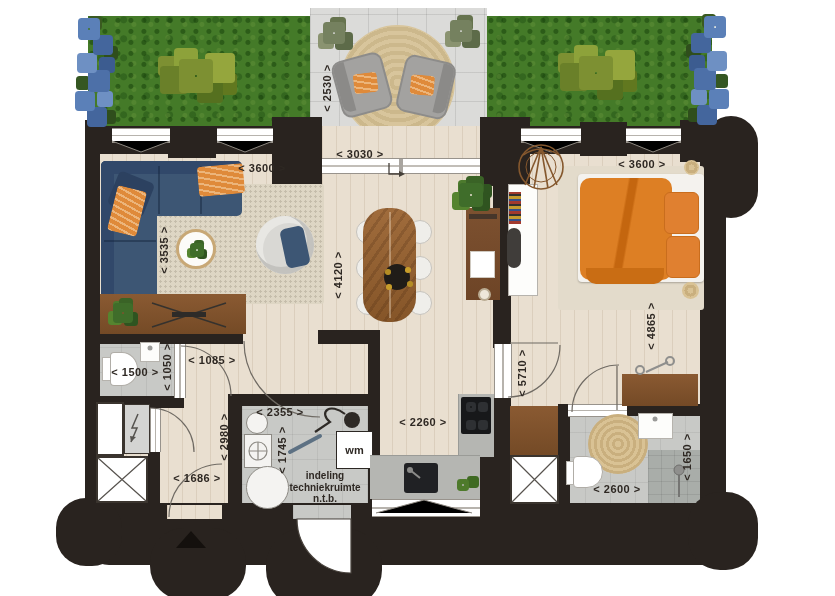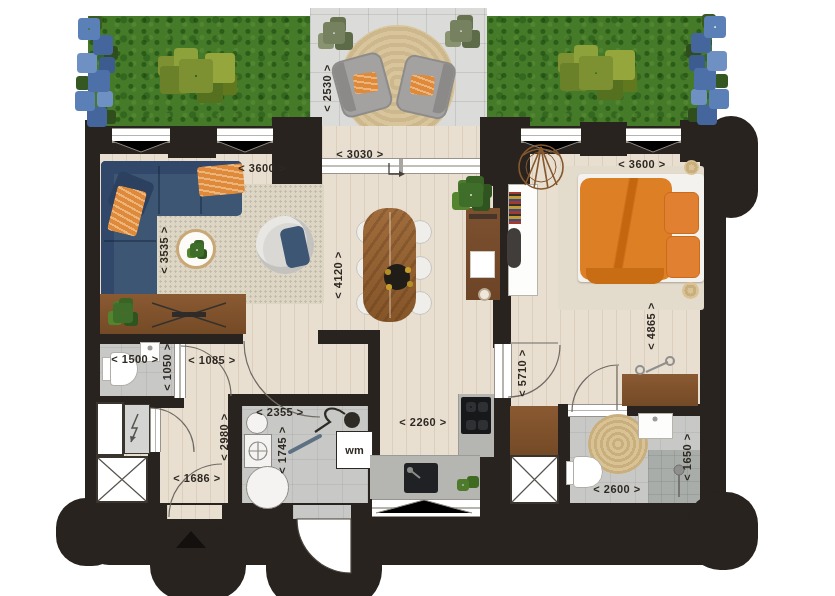--- a/index.html
+++ b/index.html
@@ -259,25 +259,26 @@
   </svg>
 
   <div class="dim dimv" style="left:327px;top:88px">&lt; 2530 &gt;</div>
   <div class="dim" style="left:360px;top:154px">&lt; 3030 &gt;</div>
   <div class="dim" style="left:262px;top:168px">&lt; 3600 &gt;</div>
   <div class="dim dimv" style="left:164px;top:250px">&lt; 3535 &gt;</div>
   <div class="dim dimv" style="left:338px;top:275px">&lt; 4120 &gt;</div>
   <div class="dim" style="left:642px;top:164px">&lt; 3600 &gt;</div>
   <div class="dim dimv" style="left:651px;top:326px">&lt; 4865 &gt;</div>
   <div class="dim dimv" style="left:522px;top:373px">&lt; 5710 &gt;</div>
-  <div class="dim" style="left:135px;top:359px">&lt; 1500 &gt;</div>
+  <div class="dim" style="left:135px;top:372px">&lt; 1500 &gt;</div>
   <div class="dim dimv" style="left:167px;top:367px">&lt; 1050 &gt;</div>
   <div class="dim" style="left:212px;top:360px">&lt; 1085 &gt;</div>
   <div class="dim dimv" style="left:224px;top:437px">&lt; 2980 &gt;</div>
   <div class="dim" style="left:197px;top:478px">&lt; 1686 &gt;</div>
   <div class="dim" style="left:280px;top:412px">&lt; 2355 &gt;</div>
   <div class="dim dimv" style="left:282px;top:450px">&lt; 1745 &gt;</div>
   <div class="dim" style="left:423px;top:422px">&lt; 2260 &gt;</div>
   <div class="dim" style="left:617px;top:489px">&lt; 2600 &gt;</div>
   <div class="dim dimv" style="left:687px;top:457px">&lt; 1650 &gt;</div>
 
+  <div class="note" style="left:277px;top:470px;width:96px">indeling techniekruimte n.t.b.</div>
 
 </div>
 
 </body></html>

